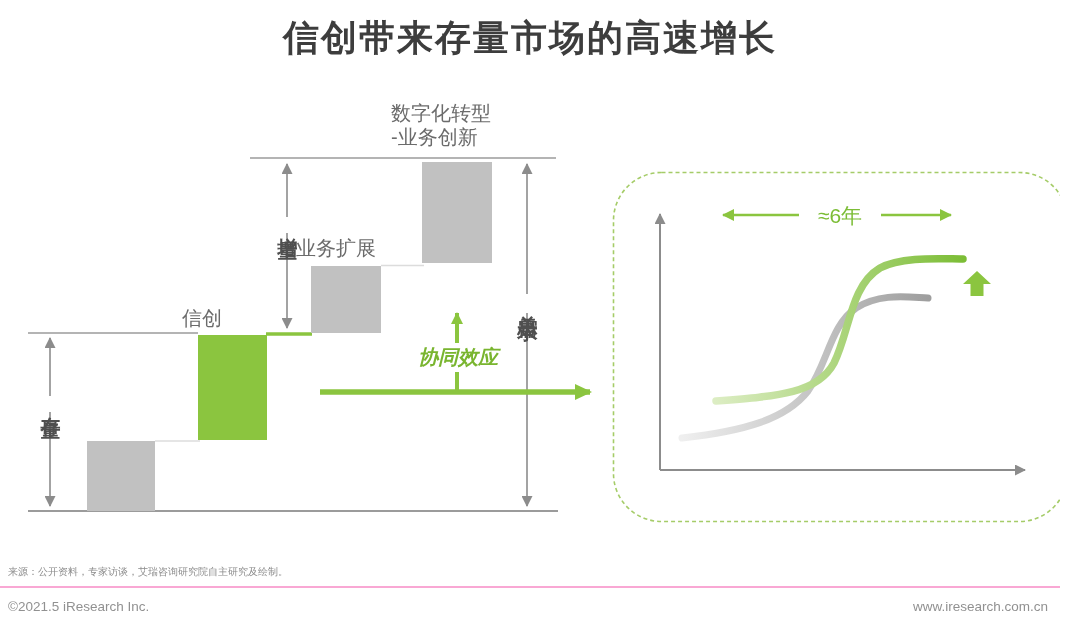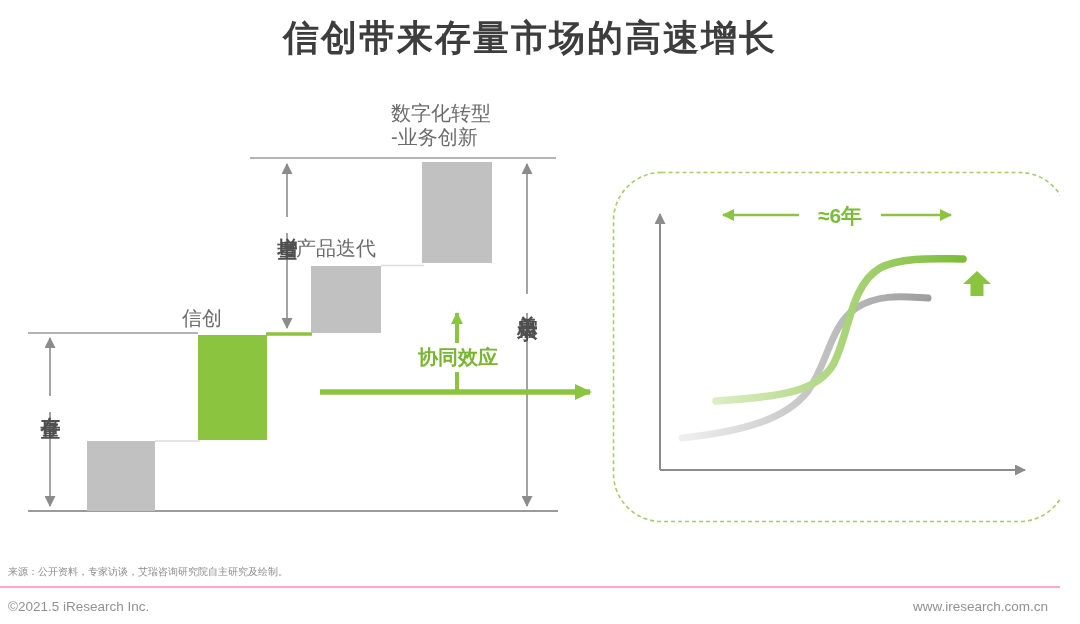--- a/index.html
+++ b/index.html
@@ -43,28 +43,29 @@
   .synergy {
     position: absolute;
     left: 413px; top: 343px;
     width: 90px;
     text-align: center;
     font-size: 20px;
     font-weight: bold;
     color: #79b52f;
     background: #ffffff;
     padding: 1px 0;
+    font-style: italic;
   }
   .duration {
     position: absolute;
     left: 799px; top: 202px;
     width: 82px;
     text-align: center;
     font-size: 21px;
-    font-weight: bold;
+    font-weight: normal;
     color: #7cbd36;
   }
   .annotation {
     position: absolute;
     left: 924px; top: 317px;
     font-size: 20px;
     line-height: 24px;
     color: #8bc53f;
     white-space: pre-line;
   }
@@ -151,21 +152,21 @@
       <line x1="660" y1="470" x2="1025" y2="470" stroke="#8c8c8c" stroke-width="2" marker-end="url(#ah-gray)"></line>
       <line x1="799" y1="215" x2="723" y2="215" stroke="#8bc53f" stroke-width="2.5" marker-end="url(#ah-green)"></line>
       <line x1="881" y1="215" x2="951" y2="215" stroke="#8bc53f" stroke-width="2.5" marker-end="url(#ah-green)"></line>
       <path d="M682,438 C745,431 786,419 808,391 C828,363 830,326 856,308 C880,293 906,297 928,298" fill="none" stroke="url(#gradGray)" stroke-width="7" stroke-linecap="round"></path>
       <path d="M716,401 C780,396 818,393 834,363 C850,331 850,286 880,268 C902,256 942,259 963,259" fill="none" stroke="url(#gradGreen)" stroke-width="7.5" stroke-linecap="round"></path>
       <polygon points="977,271 991,284 983.5,284 983.5,296 970.5,296 970.5,284 963,284" fill="#8bc53f"></polygon>
     </g>
   </svg>
 
   <div class="lbl" style="left:182px; top:306px; width:100px;">信创</div>
-  <div class="lbl" style="left:296px; top:236px; width:112px;">产品迭代</div>
+  <div class="lbl" style="left:296px; top:236px; width:112px;">业务扩展</div>
   <div class="lbl" style="left:391px; top:101px; width:140px;">数字化转型
 -业务创新</div>
 
   <div class="vlbl" style="left:38px; top:396px;">存量</div>
   <div class="vlbl" style="left:275px; top:217px;">增量</div>
   <div class="vlbl" style="left:515px; top:294px;">总需求</div>
 
   <div class="synergy">协同效应</div>
 
   <div class="duration">≈6年</div>

